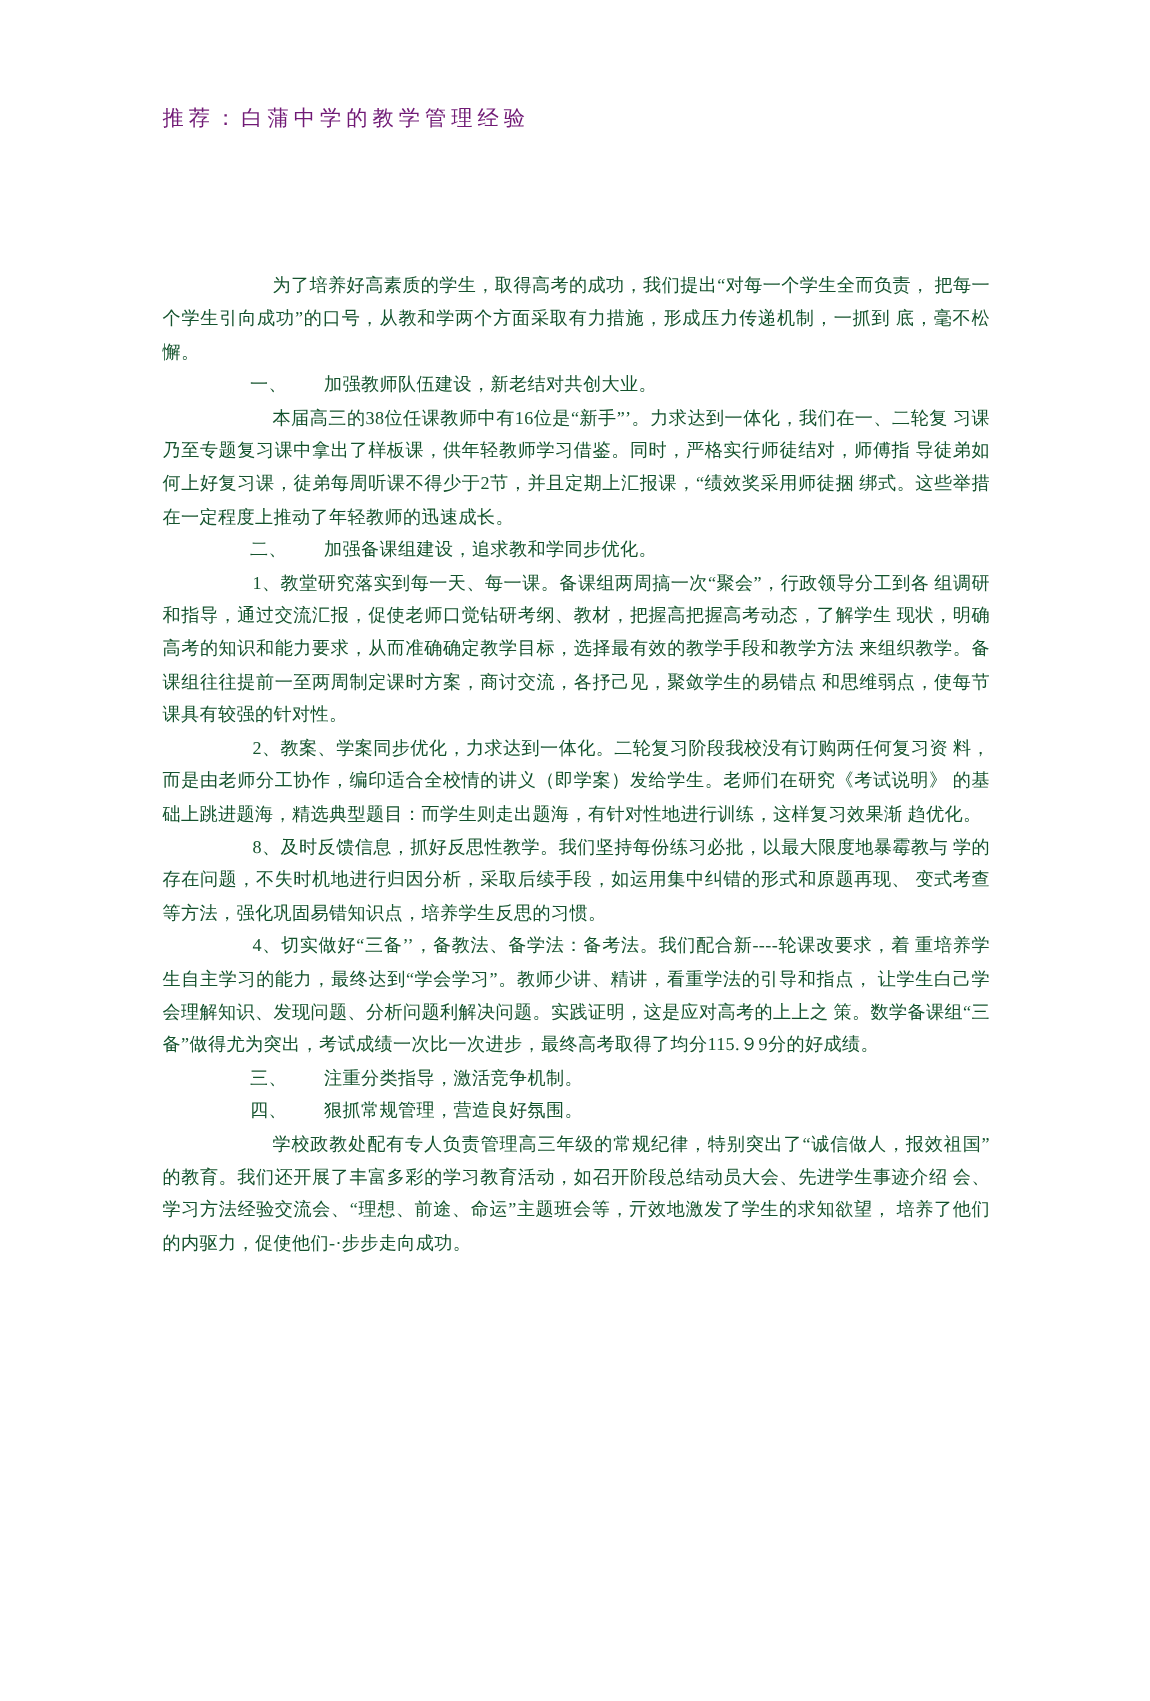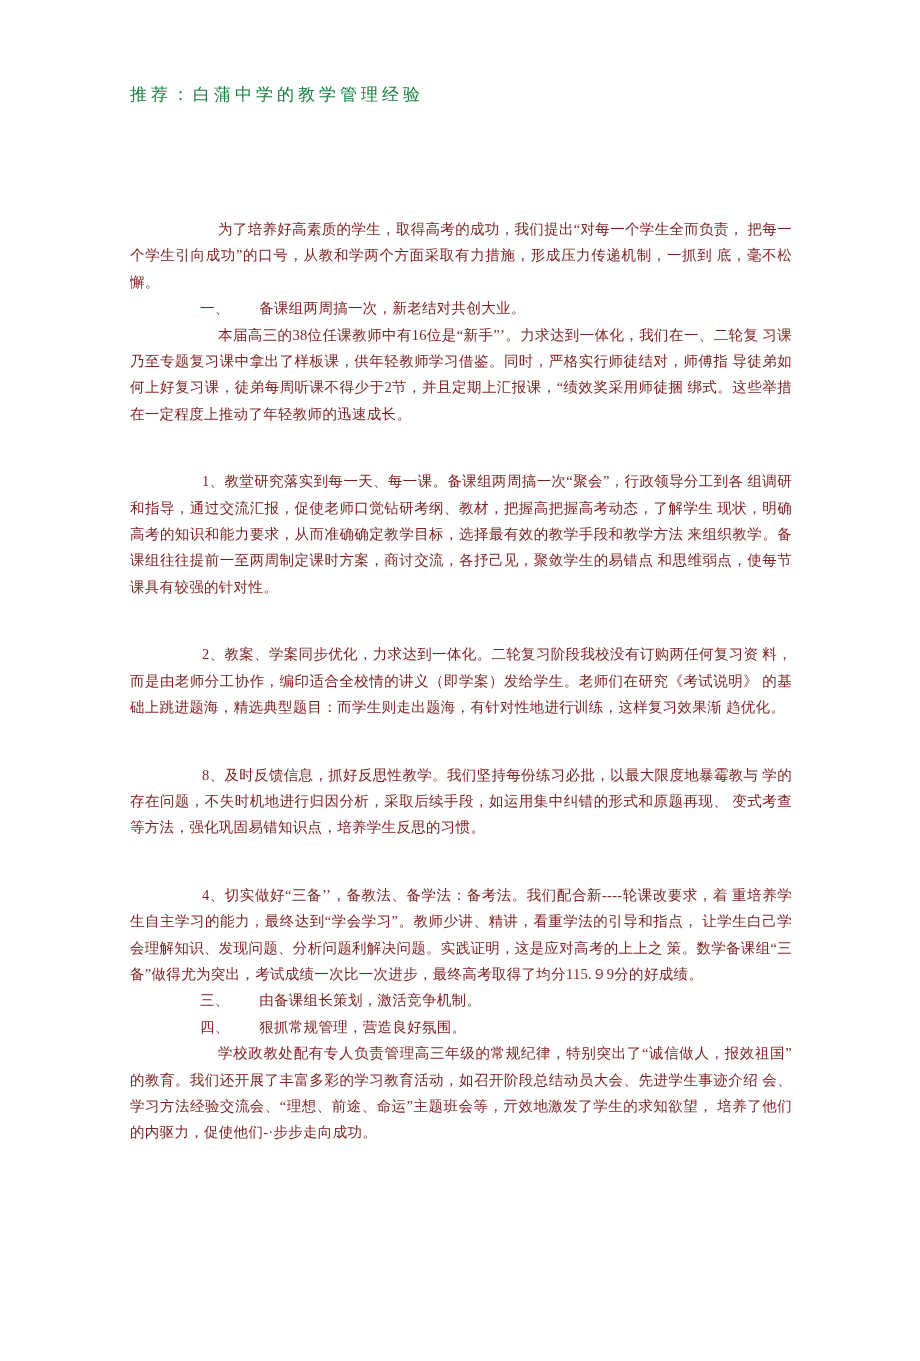--- a/index.html
+++ b/index.html
@@ -17,54 +17,55 @@
     overflow: hidden;
     color: #2d2d2d;
   }
   .doc-title {
     position: absolute;
     left: 130px;
     top: 83px;
     margin: 0;
     font-size: 17px;
     font-weight: 500;
-    color: #15803d;
+    color: #701a75;
     letter-spacing: 4px;
     white-space: nowrap;
   }
   .doc-body {
     position: absolute;
     left: 130px;
     top: 216px;
     width: 662px;
     font-size: 14.5px;
     line-height: 26.4px;
-    color: #7f1d1d;
+    color: #14532d;
     text-align: justify;
     text-justify: inter-ideograph;
     letter-spacing: 0.3px;
   }
   p.para {
     margin: 0;
     padding: 0;
   }
   p.para.body { text-indent: 88px; }
   p.para.item { text-indent: 70px; }
-  p.para.sub  { text-indent: 72px; margin-top: 41px; }
+  p.para.sub  { text-indent: 72px; }
 </style>
 </head>
 <body>
 
 <div class="page">
   <h1 class="doc-title">推荐：白蒲中学的教学管理经验</h1>
   <div class="doc-body" id="doc-body">
       <p class="para body">为了培养好高素质的学生，取得高考的成功，我们提出“对每一个学生全而负责， 把每一个学生引向成功”的口号，从教和学两个方面采取有力措施，形成压力传递机制，一抓到 底，毫不松懈。</p>
-      <p class="para item">一、　　备课组两周搞一次，新老结对共创大业。</p>
+      <p class="para item">一、　　加强教师队伍建设，新老结对共创大业。</p>
       <p class="para body">本届高三的38位任课教师中有16位是“新手”’。力求达到一体化，我们在一、二轮复 习课乃至专题复习课中拿出了样板课，供年轻教师学习借鉴。同时，严格实行师徒结对，师傅指 导徒弟如何上好复习课，徒弟每周听课不得少于2节，并且定期上汇报课，“绩效奖采用师徒捆 绑式。这些举措在一定程度上推动了年轻教师的迅速成长。</p>
+      <p class="para item">二、　　加强备课组建设，追求教和学同步优化。</p>
       <p class="para sub">1、教堂研究落实到每一天、每一课。备课组两周搞一次“聚会”，行政领导分工到各 组调研和指导，通过交流汇报，促使老师口觉钻研考纲、教材，把握高把握高考动态，了解学生 现状，明确高考的知识和能力要求，从而准确确定教学目标，选择最有效的教学手段和教学方法 来组织教学。备课组往往提前一至两周制定课时方案，商讨交流，各抒己见，聚敛学生的易错点 和思维弱点，使每节课具有较强的针对性。</p>
       <p class="para sub">2、教案、学案同步优化，力求达到一体化。二轮复习阶段我校没有订购两任何复习资 料，而是由老师分工协作，编印适合全校情的讲义（即学案）发给学生。老师们在研究《考试说明》 的基础上跳进题海，精选典型题目：而学生则走出题海，有针对性地进行训练，这样复习效果渐 趋优化。</p>
       <p class="para sub">8、及时反馈信息，抓好反思性教学。我们坚持每份练习必批，以最大限度地暴霉教与 学的存在问题，不失时机地进行归因分析，采取后续手段，如运用集中纠错的形式和原题再现、 变式考查等方法，强化巩固易错知识点，培养学生反思的习惯。</p>
       <p class="para sub">4、切实做好“三备’’，备教法、备学法：备考法。我们配合新----轮课改要求，着 重培养学生自主学习的能力，最终达到“学会学习”。教师少讲、精讲，看重学法的引导和指点， 让学生白己学会理解知识、发现问题、分析问题利解决问题。实践证明，这是应对高考的上上之 策。数学备课组“三备”做得尤为突出，考试成绩一次比一次进步，最终高考取得了均分115.９9分的好成绩。</p>
-      <p class="para item">三、　　由备课组长策划，激活竞争机制。</p>
+      <p class="para item">三、　　注重分类指导，激活竞争机制。</p>
       <p class="para item">四、　　狠抓常规管理，营造良好氛围。</p>
       <p class="para body">学校政教处配有专人负责管理高三年级的常规纪律，特别突出了“诚信做人，报效祖国” 的教育。我们还开展了丰富多彩的学习教育活动，如召开阶段总结动员大会、先进学生事迹介绍 会、学习方法经验交流会、“理想、前途、命运”主题班会等，亓效地激发了学生的求知欲望， 培养了他们的内驱力，促使他们-·步步走向成功。</p>
     </div>
 </div>
 
 </body></html>

